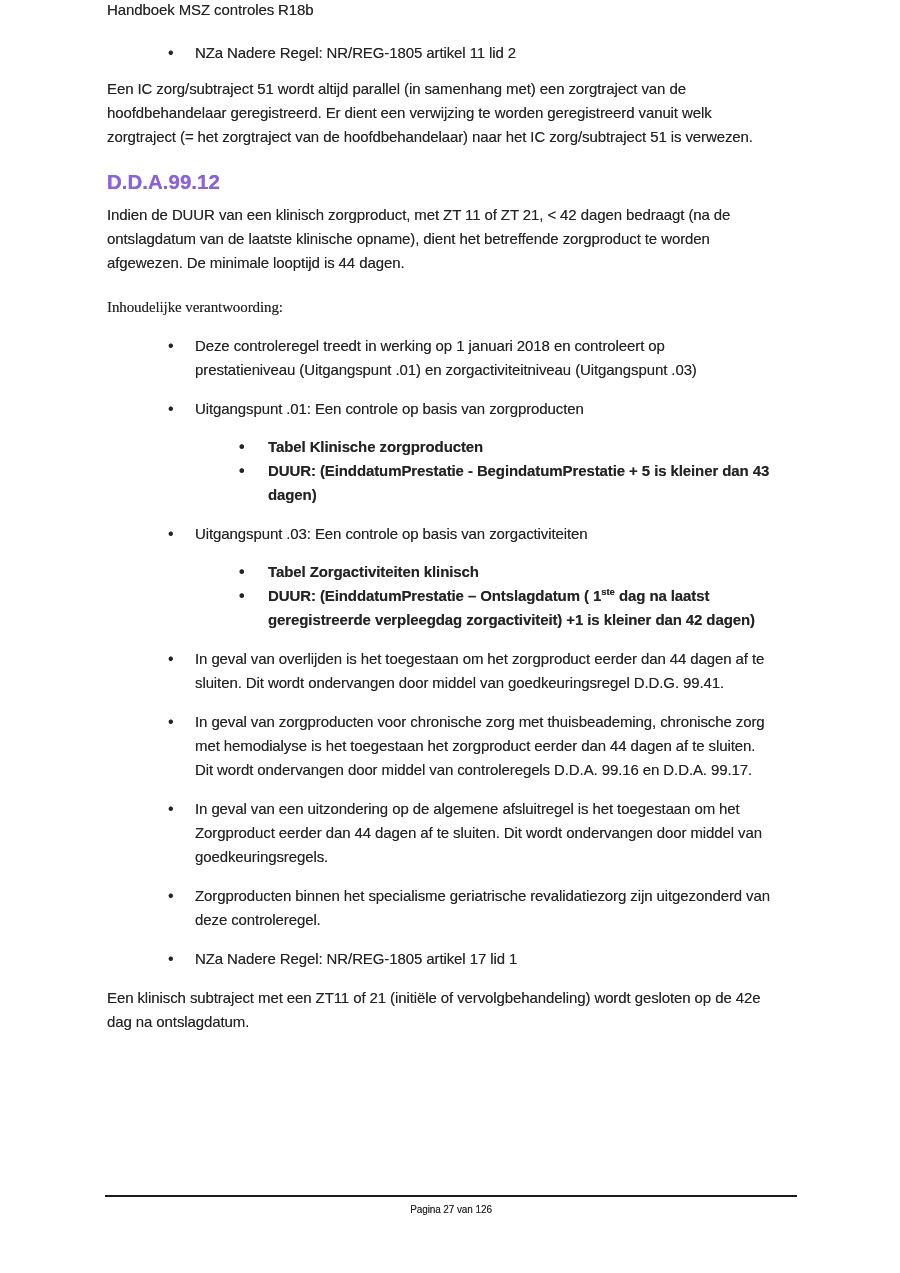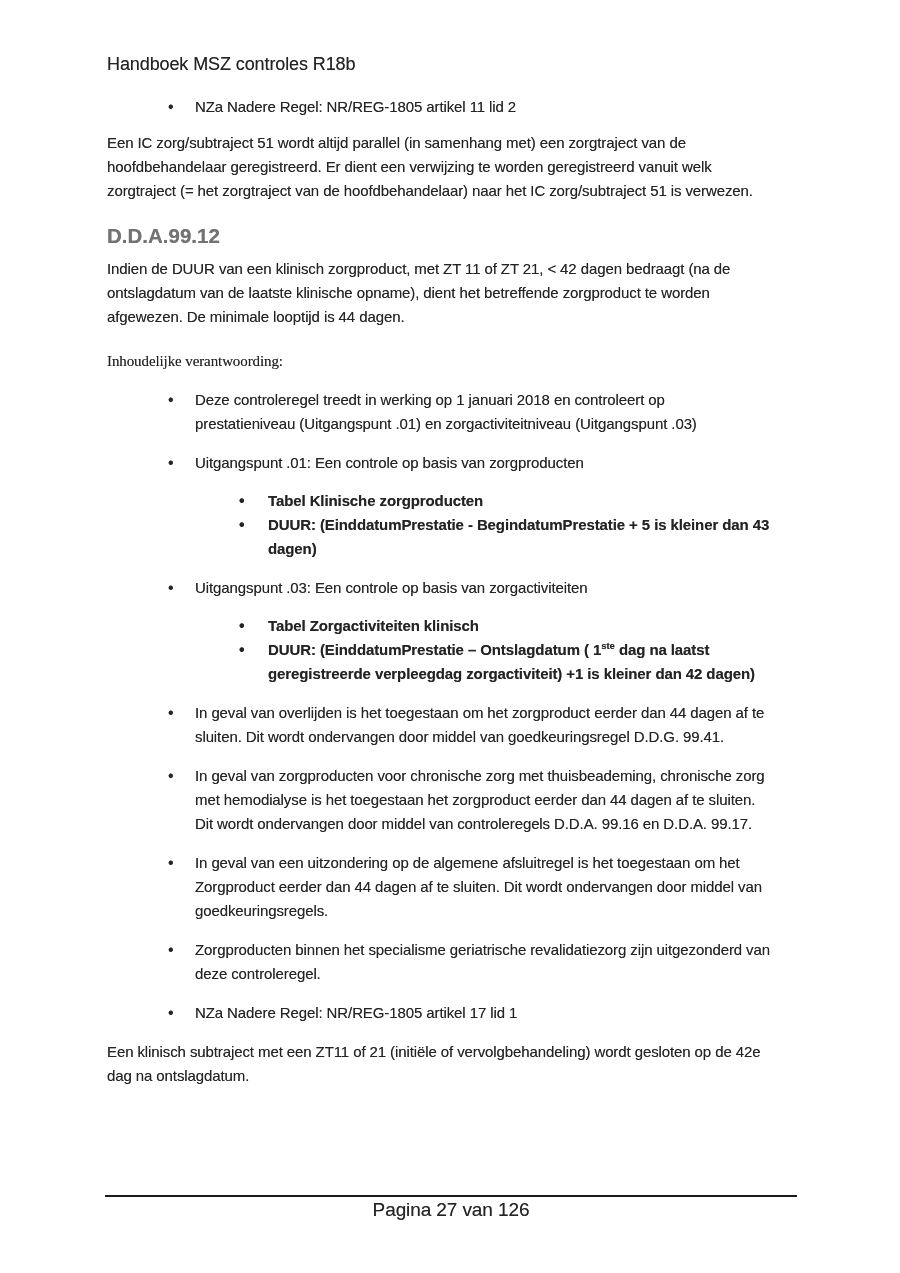--- a/index.html
+++ b/index.html
@@ -10,55 +10,55 @@
     font-family:"Liberation Sans","DejaVu Sans",sans-serif;
     color:#242424;
     font-size:15px;
     letter-spacing:-0.1px;
     overflow:hidden;
     text-shadow:0 0 0.4px rgba(40,40,40,0.55);
   }
   .content { position:absolute; left:107px; top:0; width:700px; }
   .line { line-height:24px; white-space:nowrap; }
 
-  .doc-header { padding-top:54px; line-height:20px; font-size:18px; }
+  .doc-header { line-height:20px; font-size:15px; }
 
   .li { display:flex; align-items:flex-start; }
   .li .marker { flex:none; line-height:24px; }
   .li.l1 { padding-left:61px; }
   .li.l1 .marker { width:27px; }
   .li.l2 { padding-left:132px;font-weight:bold; }
   .li.l2 .marker { width:29px; }
   .marker::before { content:"\2022"; font-size:16px; }
   .txt { min-width:0; }
 
   .li-nza { margin-top:21px; }
   .para1 { margin-top:12px; }
   h1.heading {
     margin:20px 0 0 0;
     font-size:20.5px; line-height:26px;
-    font-weight:bold; color:#737373; letter-spacing:0;
+    font-weight:bold; color:#8b5cf6; letter-spacing:0;
   }
   .para2 { margin-top:8px; }
   .label { margin-top:20px;font-family:Liberation Serif, serif; }
 
   .blist { margin-top:3px; }
   .blist > .li { margin-top:15px; }
   .sub { margin-top:14px; }
   .sub > .li { margin-top:0; }
   .closing { margin-top:15px; }
 
   sup { font-size:9.5px; line-height:0; vertical-align:6px; letter-spacing:0; }
 
   .footer {
     position:absolute; left:105px; top:1195px; width:692px;
     border-top:2px solid #1a1a1a;
     text-align:center;
   }
-  .footer-text { margin-top:4px; font-size:19px; line-height:18px; }
+  .footer-text { margin-top:4px; font-size:10px; line-height:18px; }
 </style>
 </head>
 <body>
 
 <div class="page">
   <div class="content">
 
     <div class="doc-header">Handboek MSZ controles R18b</div>
 
     <div class="li l1 li-nza">

